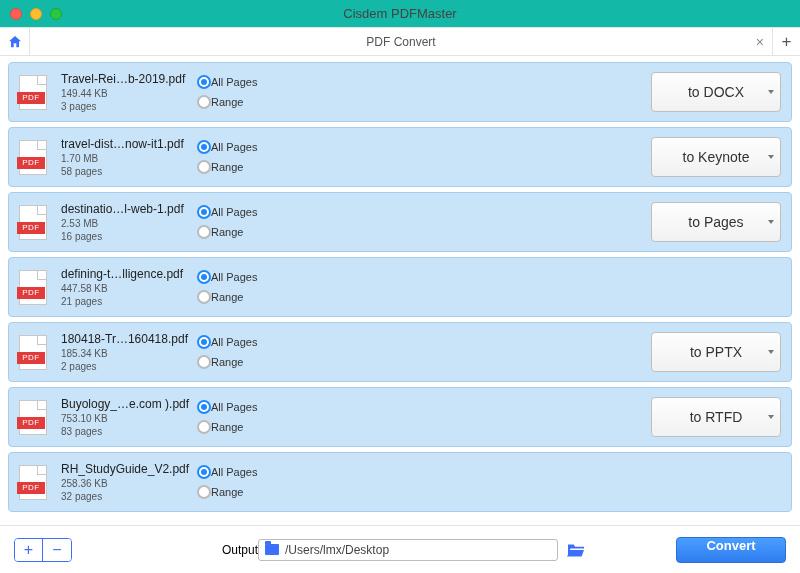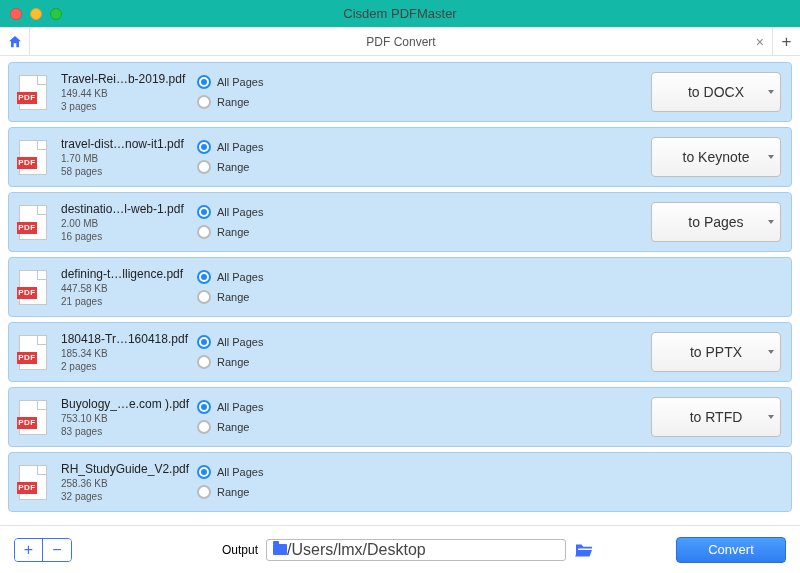--- a/index.html
+++ b/index.html
@@ -51,30 +51,30 @@
   .pdf-icon .page {
     width:28px; height:35px; background:#fff; border:1px solid #c7c7c7;
     position:relative; overflow:hidden;
   }
   .pdf-icon .page::after{
     content:""; position:absolute; top:-1px; right:-1px; width:9px; height:9px;
     background:linear-gradient(135deg, transparent 49%, #fff 51%);
     border-left:1px solid #c7c7c7; border-bottom:1px solid #c7c7c7;
   }
   .pdf-icon .band {
-    position:absolute; left:-2px; bottom:6px; height:12px; width:20px;
-    background:#e23b3b; color:#fff; font-size:8px; font-weight:bold;
+    position:absolute; left:-2px; bottom:6px; height:12px; width:28px;
+    background:#e23b3b; color:#fff; font-size:8px; font-weight:normal;
     display:flex; align-items:center; justify-content:center; letter-spacing:0.5px;
   }
   .meta { flex:0 0 130px; display:flex; flex-direction:column; justify-content:center; gap:2px; }
   .fname { font-size:12px; color:#222; white-space:nowrap; overflow:hidden; text-overflow:ellipsis; }
   .fsize, .fpages { font-size:10px; color:#555; }
 
   .pages-opts { flex:0 0 180px; display:flex; flex-direction:column; gap:6px; margin-left:6px; }
-  .opt { display:flex; align-items:center; gap:6px; font-size:11px; color:#333; }
+  .opt { display:flex; align-items:center; gap:0; font-size:11px; color:#333; }
   .radio {
     width:14px; height:14px; border-radius:50%; background:#fff;
     border:2px solid #bbb; display:inline-block; position:relative; flex:0 0 14px;
   }
   .radio.sel { border-color:#1e88ff; }
   .radio.sel::after{
     content:""; position:absolute; top:2px; left:2px; width:6px; height:6px;
     border-radius:50%; background:#1e88ff;
   }
 
@@ -103,34 +103,35 @@
     height:24px;
   }
   .addrem div {
     width:28px; display:flex; align-items:center; justify-content:center;
     color:#3d6fff; font-size:16px; cursor:pointer; background:#fff;
   }
   .addrem div:first-child { border-right:1px solid #3d6fff; }
 
   .out-label { margin-left:150px; font-size:12px; color:#000000; }
   .out-box {
-    margin-left:8px; width:300px; height:22px; border:1px solid #bcbcbc;
+    margin-left:0; width:300px; height:22px; border:1px solid #bcbcbc;
     border-radius:3px; background:#fff; display:flex; align-items:center;
-    padding:0 6px; font-size:16px; color:#444;
+    padding:0 6px; gap:6px; font-size:12px; color:#444;
   }
   .folder-mini { width:14px; height:11px; background:#3d6fff; border-radius:1px; position:relative; }
   .folder-mini::before{content:"";position:absolute;top:-3px;left:0;width:6px;height:3px;background:#3d6fff;border-radius:1px 1px 0 0;}
   .open-folder { margin-left:8px; width:20px; height:16px; cursor:pointer; }
   .open-folder svg{width:20px;height:16px;fill:#3d6fff;}
 
   .convert {
     margin-left:auto; width:110px; height:26px; border-radius:4px;
     background:linear-gradient(#4a9eff,#2f7df0); color:#fff; font-size:13px;
-    display:flex; align-items:center; justify-content:center; cursor:pointer;
+    display:flex; align-items:flex-start; justify-content:center; cursor:pointer;
     border:1px solid #2a6fd6;
+    font-weight:bold;
   }
 </style>
 </head>
 <body>
 
 <div class="titlebar">
   <div class="traffic">
     <div class="tl red"></div>
     <div class="tl yel"></div>
     <div class="tl grn"></div>
@@ -204,21 +205,21 @@
         <span class="caret"></span>
       </div>
     </div>
     <div class="row">
       <div class="pdf-icon">
         <div class="page"></div>
         <div class="band">PDF</div>
       </div>
       <div class="meta">
         <div class="fname">destinatio…l-web-1.pdf</div>
-        <div class="fsize">2.00 MB</div>
+        <div class="fsize">2.53 MB</div>
         <div class="fpages">16 pages</div>
       </div>
       <div class="pages-opts">
         <label class="opt">
           <span class="radio sel"></span>
           <span>All Pages</span>
         </label>
         <label class="opt">
           <span class="radio"></span>
           <span>Range</span>

